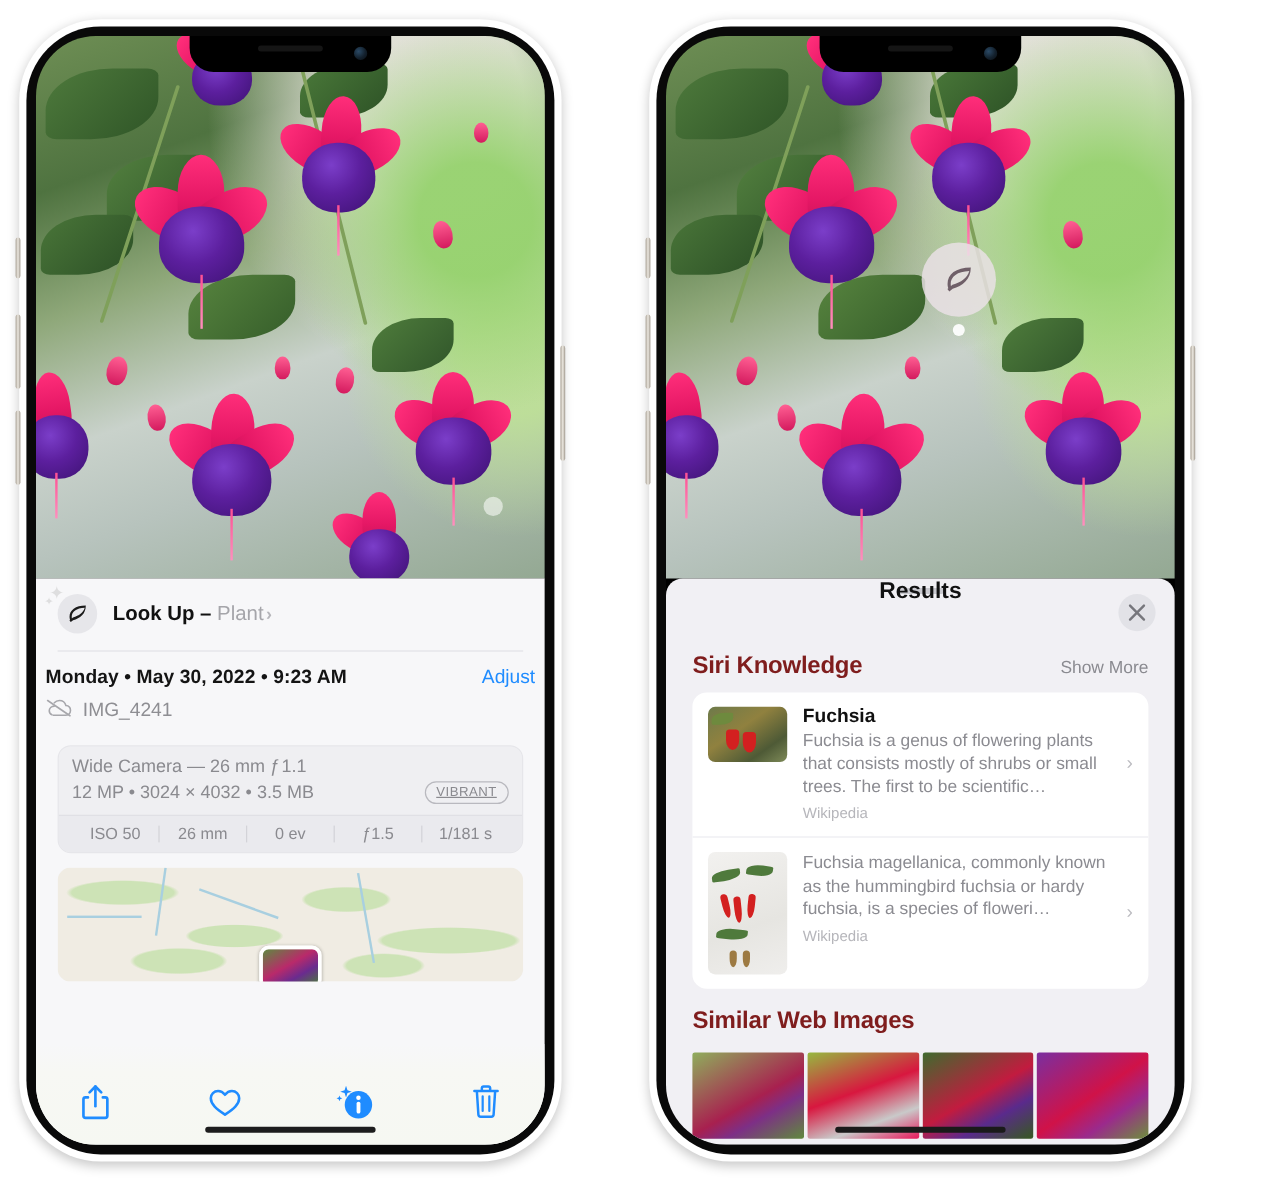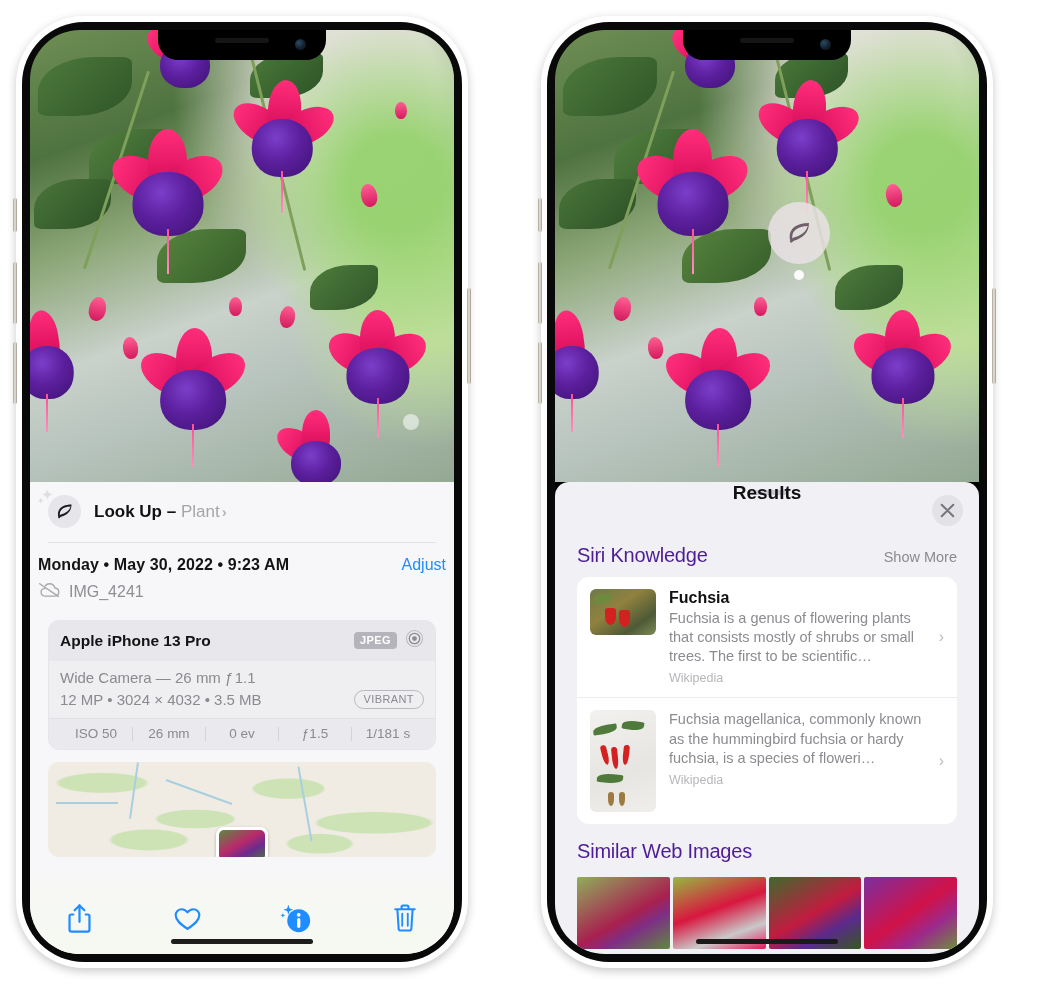--- a/index.html
+++ b/index.html
@@ -146,21 +146,21 @@
   .cam-badges { display: flex; align-items: center; gap: 8px; }
   .pill-jpeg {
     background: #b4b4ba; color: #fff; font-size: 11px; font-weight: 600;
     border-radius: 4px; padding: 2px 6px 3px; letter-spacing: .4px;
   }
   .cam-body { padding: 8px 11px 9px; background: #efeff2; }
   .cam-line { font-size: 15px; color: #8a8a8f; }
   .cam-line2 { display: flex; align-items: center; justify-content: space-between; margin-top: 4px; }
   .pill-vibrant {
     border: 1px solid #b9b9bf; border-radius: 10px; color: #8a8a8f;
-    font-size: 11px; padding: 2px 9px 3px; letter-spacing: .4px;
+    font-size: 11px; padding: 2px 9px 3px; letter-spacing: .4px; text-decoration: underline;
   }
   .exif {
     display: flex; align-items: center; background: #eaeaee;
     border-top: 1px solid #e0e0e5; padding: 7px 11px 8px; gap: 0;
   }
   .exif div { font-size: 13.5px; color: #8a8a8f; text-align: center; flex: 1; }
   .exif .sep { flex: 0 0 1px; height: 14px; background: #d3d3d8; }
 
   .mapbox {
     margin: 12px 18px 0; height: 95px; border-radius: 11px; overflow: hidden;
@@ -208,21 +208,21 @@
   .close-btn {
     position: absolute; right: 16px; top: 13px;
     width: 31px; height: 31px; border-radius: 50%; background: #e2e2e7;
     display: flex; align-items: center; justify-content: center;
     color: #76767c; font-size: 17px; font-weight: 400;
   }
   .sec-head {
     display: flex; align-items: baseline; justify-content: space-between;
     padding: 6px 22px 10px;
   }
-  .sec-title { font-size: 20px; font-weight: 400; color: #4c1d95; letter-spacing: -.2px; text-align: center; }
+  .sec-title { font-size: 20px; font-weight: 700; color: #7f1d1d; letter-spacing: -.2px; text-align: center; }
   .sec-more { font-size: 14.5px; color: #8a8a90; }
   .cards {
     margin: 0 22px; background: #fff; border-radius: 12px; overflow: hidden;
   }
   .kcard { display: flex; align-items: flex-start; gap: 13px; padding: 12px 12px 12px 13px; position: relative; }
   .kcard + .kcard { border-top: 1px solid #ececf0; }
   .kthumb { width: 66px; flex: none; border-radius: 6px; overflow: hidden; position: relative; }
   .kthumb.t1 { height: 46px; background: linear-gradient(145deg,#6d7a4a,#90813f 40%,#4e5a36 75%,#7e8a58); }
   .kthumb.t2 { height: 102px; background: linear-gradient(160deg,#f2f1ef,#e6e5e1 60%,#efeeec); }
   .kthumb .rb { position: absolute; background: #d32020; border-radius: 3px 3px 50% 50%; }
@@ -363,33 +363,20 @@
                 <path d="M7.4 16.2h11.9c3 0 5.2-2 5.2-4.8 0-2.6-1.9-4.6-4.5-4.8-.8-3-3.3-5-6.4-5-2 0-3.8.9-5 2.3" fill="none" stroke="#a7a7ac" stroke-width="1.6" stroke-linecap="round"></path>
                 <path d="M8.6 7.1C5.8 7.3 3.6 9.2 3.6 11.6c0 1.7 1 3.2 2.6 4" fill="none" stroke="#a7a7ac" stroke-width="1.6" stroke-linecap="round"></path>
                 <line x1="2" y1="1.6" x2="24" y2="16.6" stroke="#a7a7ac" stroke-width="1.6" stroke-linecap="round"></line>
               </svg>
             </span>
             <span class="meta-file">IMG_4241</span>
           </div>
         </div>
 
         <div class="camcard">
-          <div class="cam-head">
-            <div class="cam-title">Apple iPhone 13 Pro</div>
-            <div class="cam-badges">
-              <span class="pill-jpeg">JPEG</span>
-              <span>
-                <svg width="19" height="19" viewBox="0 0 24 24" aria-hidden="true">
-                  <circle cx="12" cy="12" r="10.2" fill="none" stroke="#b9b9bf" stroke-width="1.3"></circle>
-                  <circle cx="12" cy="12" r="6.6" fill="none" stroke="#8a8a8f" stroke-width="1.6"></circle>
-                  <circle cx="12" cy="12" r="3" fill="#8a8a8f"></circle>
-                </svg>
-              </span>
-            </div>
-          </div>
           <div class="cam-body">
             <div class="cam-line">Wide Camera — 26 mm ƒ 1.1</div>
             <div class="cam-line2">
               <span class="cam-line">12 MP • 3024 × 4032 • 3.5 MB</span>
               <span class="pill-vibrant">VIBRANT</span>
             </div>
           </div>
           <div class="exif">
             <div>ISO 50</div>
             <div class="sep"></div>

